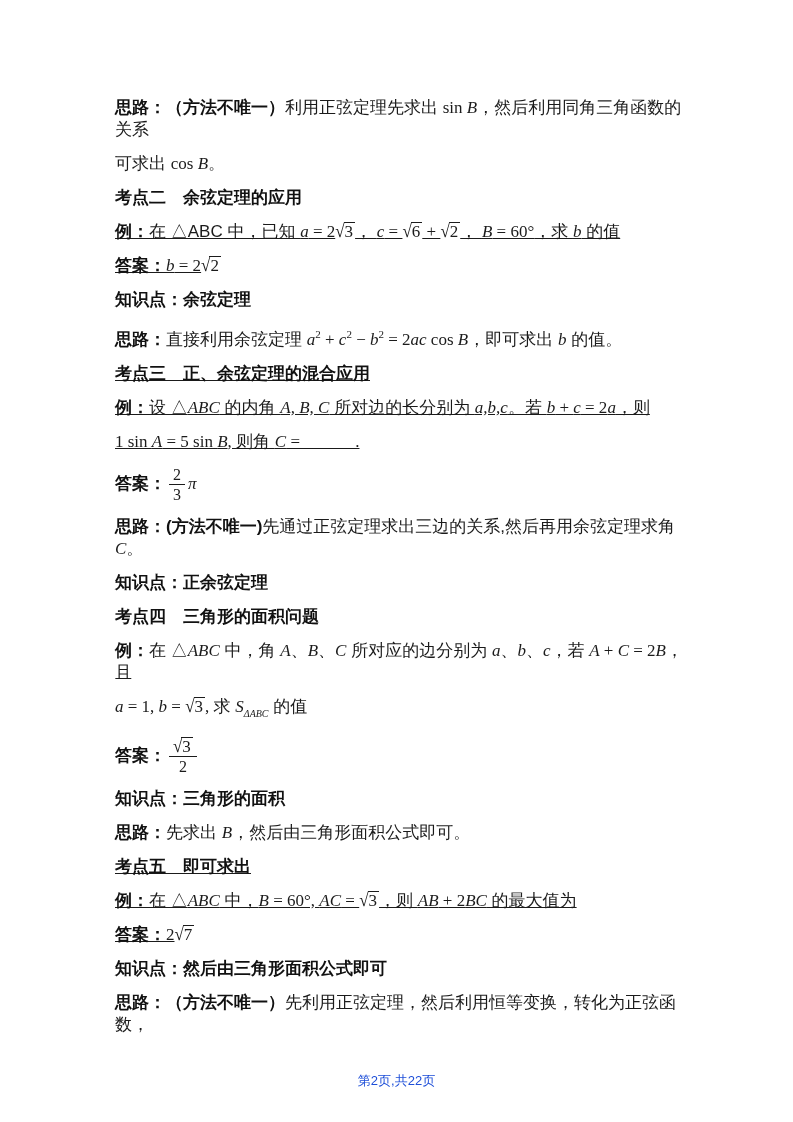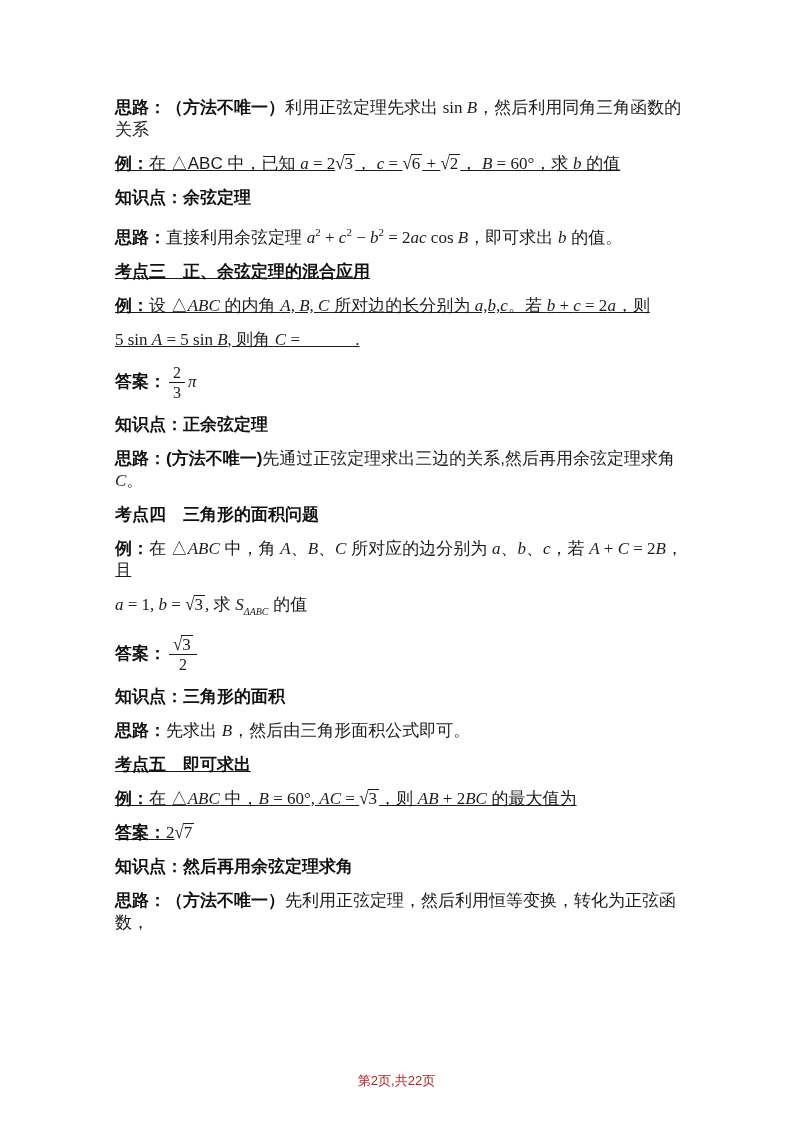--- a/index.html
+++ b/index.html
@@ -39,50 +39,53 @@
   }
   .fn{padding:0 4px;border-bottom:1.2px solid #1b1b1b;}
   .fd{padding:0 4px;}
   
   .gap-t6{margin-top:6px;text-decoration:underline;}
   .gap-b16{margin-bottom:16px;}
   .frac-line{margin-top:3px;margin-bottom:10px;}
   .frac-line-lg{margin-top:6px;margin-bottom:22px;}
   .footer{
     position:absolute;left:0;right:0;top:1072px;
-    text-align:center;font-size:13px;color:#b91c1c;
+    text-align:center;font-size:13px;color:#1d4ed8;
     font-family:"Liberation Sans",sans-serif;
   }
 </style>
 </head>
 <body>
 
 <div class="page">
   <p class="line"><span class="zhb">思路：（方法不唯一）</span><span class="zh">利用正弦定理先求出 </span><span class="mr">sin </span><span class="mi">B</span><span class="zh">，然后利用同角三角函数的关系</span></p>
+  <p class="line"><span class="zh">可求出 </span><span class="mr">cos </span><span class="mi">B</span><span class="zh">。</span></p>
+  <p class="line"><span class="zhb">考点二　余弦定理的应用</span></p>
   <p class="line gap-t6"><span class="zhb">例：</span><span class="zh">在 △ABC 中，已知 </span><span class="mi">a</span><span class="mr"> = 2</span><span class="sq"><span class="sqs">√</span><span class="rad">3</span></span><span class="zh">， </span><span class="mi">c</span><span class="mr"> = </span><span class="sq"><span class="sqs">√</span><span class="rad">6</span></span><span class="mr"> + </span><span class="sq"><span class="sqs">√</span><span class="rad">2</span></span><span class="zh">， </span><span class="mi">B</span><span class="mr"> = 60°</span><span class="zh">，求 </span><span class="mi">b</span><span class="zh"> 的值</span></p>
+  <p class="line gap-t6"><span class="zhb">答案：</span><span class="mi">b</span><span class="mr"> = 2</span><span class="sq"><span class="sqs">√</span><span class="rad">2</span></span></p>
   <p class="line"><span class="zhb">知识点：余弦定理</span></p>
   <p class="line"><span class="zhb">思路：</span><span class="zh">直接利用余弦定理 </span><span class="mi">a</span><span class="sup">2</span><span class="mr"> + </span><span class="mi">c</span><span class="sup">2</span><span class="mr"> − </span><span class="mi">b</span><span class="sup">2</span><span class="mr"> = 2</span><span class="mi">ac</span><span class="mr"> cos </span><span class="mi">B</span><span class="zh">，即可求出 </span><span class="mi">b</span><span class="zh"> 的值。</span></p>
   <p class="line gap-t6"><span class="zhb">考点三　正、余弦定理的混合应用</span></p>
   <p class="line gap-t6"><span class="zhb">例：</span><span class="zh">设 △</span><span class="mi">ABC</span><span class="zh"> 的内角 </span><span class="mi">A, B, C</span><span class="zh"> 所对边的长分别为 </span><span class="mi">a,b,c</span><span class="zh">。若 </span><span class="mi">b</span><span class="mr"> + </span><span class="mi">c</span><span class="mr"> = 2</span><span class="mi">a</span><span class="zh">，则</span></p>
-  <p class="line gap-t6"><span class="mr">5 sin </span><span class="mi">A</span><span class="mr"> = 5 sin </span><span class="mi">B</span><span class="mr">, </span><span class="zh">则角 </span><span class="mi">C</span><span class="mr"> = ______.</span></p>
+  <p class="line gap-t6"><span class="mr">1 sin </span><span class="mi">A</span><span class="mr"> = 5 sin </span><span class="mi">B</span><span class="mr">, </span><span class="zh">则角 </span><span class="mi">C</span><span class="mr"> = ______.</span></p>
   <p class="line frac-line"><span class="zhb">答案：</span><span class="frac">
         <span class="fn">2</span>
         <span class="fd">3</span>
       </span><span class="mi">π</span></p>
+  <p class="line"><span class="zhb">思路：(方法不唯一)</span><span class="zh">先通过正弦定理求出三边的关系,然后再用余弦定理求角 </span><span class="mi">C</span><span class="zh">。</span></p>
   <p class="line"><span class="zhb">知识点：正余弦定理</span></p>
-  <p class="line"><span class="zhb">思路：(方法不唯一)</span><span class="zh">先通过正弦定理求出三边的关系,然后再用余弦定理求角 </span><span class="mi">C</span><span class="zh">。</span></p>
   <p class="line"><span class="zhb">考点四　三角形的面积问题</span></p>
   <p class="line"><span class="zhb">例：</span><span class="zh">在 △</span><span class="mi">ABC</span><span class="zh"> 中，角 </span><span class="mi">A</span><span class="zh">、</span><span class="mi">B</span><span class="zh">、</span><span class="mi">C</span><span class="zh"> 所对应的边分别为 </span><span class="mi">a</span><span class="zh">、</span><span class="mi">b</span><span class="zh">、</span><span class="mi">c</span><span class="zh">，若 </span><span class="mi">A</span><span class="mr"> + </span><span class="mi">C</span><span class="mr"> = 2</span><span class="mi">B</span><span class="zh">，且</span></p>
   <p class="line"><span class="mi">a</span><span class="mr"> = 1, </span><span class="mi">b</span><span class="mr"> = </span><span class="sq"><span class="sqs">√</span><span class="rad">3</span></span><span class="mr">, </span><span class="zh">求 </span><span class="mi">S</span><span class="subi">ΔABC</span><span class="zh"> 的值</span></p>
   <p class="line frac-line-lg"><span class="zhb">答案：</span><span class="frac">
         <span class="fn"><span class="sq"><span class="sqs">√</span><span class="rad">3</span></span></span>
         <span class="fd">2</span>
       </span></p>
   <p class="line"><span class="zhb">知识点：三角形的面积</span></p>
   <p class="line"><span class="zhb">思路：</span><span class="zh">先求出 </span><span class="mi">B</span><span class="zh">，然后由三角形面积公式即可。</span></p>
   <p class="line gap-t6"><span class="zhb">考点五　即可求出</span></p>
   <p class="line gap-t6"><span class="zhb">例：</span><span class="zh">在 △</span><span class="mi">ABC</span><span class="zh"> 中，</span><span class="mi">B</span><span class="mr"> = 60°, </span><span class="mi">AC</span><span class="mr"> = </span><span class="sq"><span class="sqs">√</span><span class="rad">3</span></span><span class="zh">，则 </span><span class="mi">AB</span><span class="mr"> + 2</span><span class="mi">BC</span><span class="zh"> 的最大值为</span></p>
   <p class="line gap-t6 gap-b16"><span class="zhb">答案：</span><span class="mr">2</span><span class="sq"><span class="sqs">√</span><span class="rad">7</span></span></p>
-  <p class="line"><span class="zhb">知识点：然后再用余弦定理求角</span></p>
+  <p class="line"><span class="zhb">知识点：然后由三角形面积公式即可</span></p>
   <p class="line"><span class="zhb">思路：（方法不唯一）</span><span class="zh">先利用正弦定理，然后利用恒等变换，转化为正弦函数，</span></p>
 
   <div class="footer">第2页,共22页</div>
 </div>
 
 </body></html>

